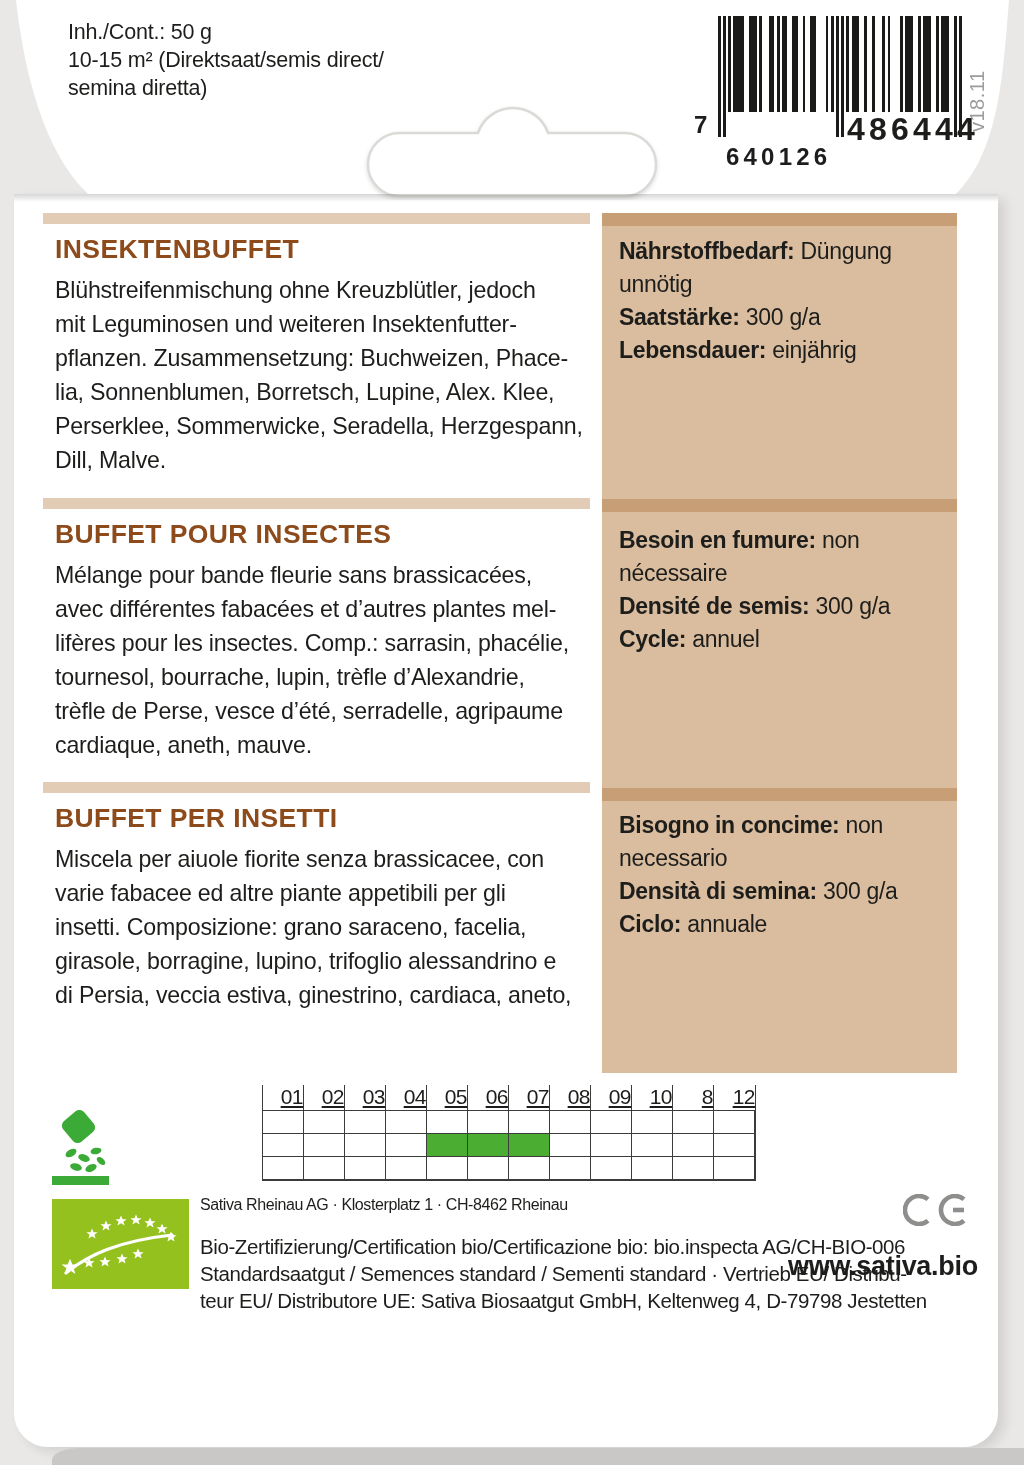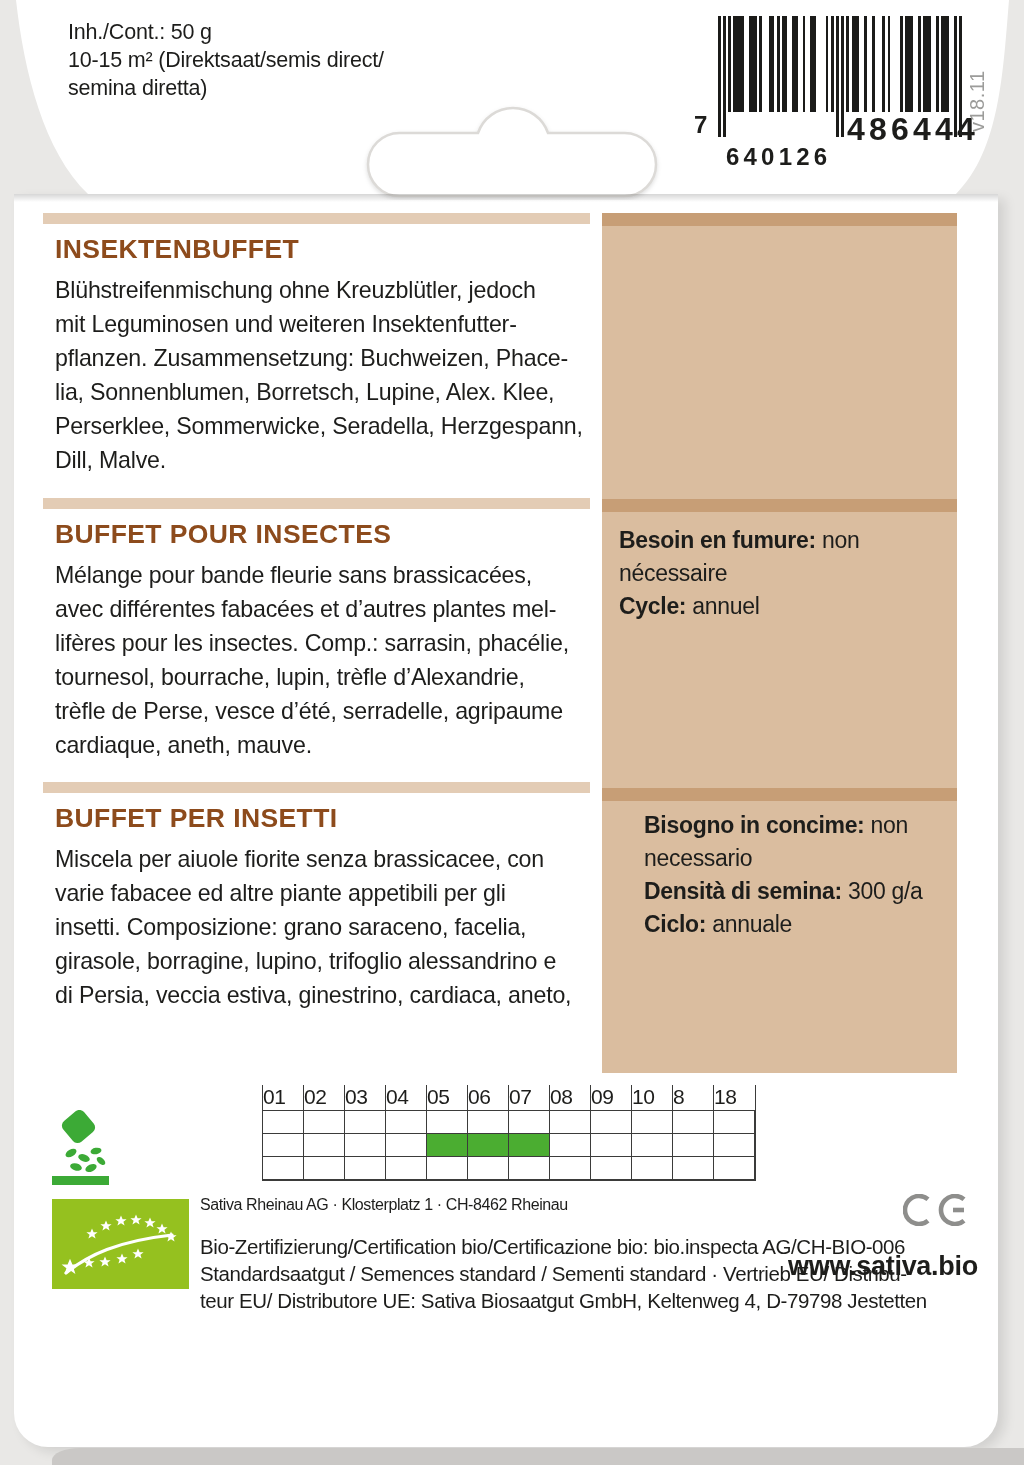--- a/index.html
+++ b/index.html
@@ -49,21 +49,21 @@
   
   .right-col{position:absolute;left:602px;top:213px;width:355px;height:860px;background:#dabd9f;}
   .info-bar{position:absolute;left:0;width:355px;height:13px;background:#c79e76;}
   .info-group{position:absolute;left:17px;width:330px;font-size:23px;line-height:33px;letter-spacing:-.3px;}
   .info-group b{letter-spacing:-.3px;}
   
   .calendar{position:absolute;left:262px;top:1085px;width:494px;}
   .cal-head{display:flex;height:25px;border-left:1.3px solid #3b3b3a;border-right:1.3px solid #3b3b3a;}
   .cal-h{
     width:41px;box-sizing:border-box;border-right:1.3px solid #3b3b3a;
-    font-size:21px;text-align:left;line-height:23px;letter-spacing:-.5px;
+    font-size:21px;text-align:right;line-height:23px;letter-spacing:-.5px;text-decoration:underline;
   }
   .cal-h:last-child{border-right:none;}
   .cal-grid{
     display:grid;grid-template-columns:repeat(12,41px);grid-auto-rows:23px;
     border:1.3px solid #3b3b3a;width:492px;
   }
   .cal-c{box-sizing:border-box;border-right:1.3px solid #3b3b3a;border-bottom:1.3px solid #3b3b3a;}
   .cal-c.on{background:#4bad31;}
   
   .addr{position:absolute;left:200px;top:1196px;font-size:16px;font-weight:500;letter-spacing:-.4px;}
@@ -161,45 +161,51 @@
 girasole, borragine, lupino, trifoglio alessandrino e
 di Persia, veccia estiva, ginestrino, cardiaca, aneto,</div>
     </div>
   </div>
 
   <div class="right-col">
     <div class="info-bar" style="top:0;"></div>
     <div class="info-bar" style="top:286px;"></div>
     <div class="info-bar" style="top:575px;"></div>
 
+    <div class="info-group" style="top:22px;">
+      <div><b>Nährstoffbedarf:</b> <span>Düngung unnötig</span></div>
+      <div><b>Saatstärke:</b> <span>300 g/a</span></div>
+      <div><b>Lebensdauer:</b> <span>einjährig</span></div>
+    </div>
     <div class="info-group" style="top:311px;">
       <div><b>Besoin en fumure:</b> <span>non nécessaire</span></div>
+      <div><b>Densité de semis:</b> <span>300 g/a</span></div>
       <div><b>Cycle:</b> <span>annuel</span></div>
     </div>
-    <div class="info-group" style="top:596px;margin-left:25px;">
+    <div class="info-group" style="top:596px;">
       <div><b>Bisogno in concime:</b> <span>non necessario</span></div>
       <div><b>Densità di semina:</b> <span>300 g/a</span></div>
       <div><b>Ciclo:</b> <span>annuale</span></div>
     </div>
   </div>
 
   <div class="calendar">
     <div class="cal-head">
         <div class="cal-h">01</div>
         <div class="cal-h">02</div>
         <div class="cal-h">03</div>
         <div class="cal-h">04</div>
         <div class="cal-h">05</div>
         <div class="cal-h">06</div>
         <div class="cal-h">07</div>
         <div class="cal-h">08</div>
         <div class="cal-h">09</div>
         <div class="cal-h">10</div>
         <div class="cal-h">8</div>
-        <div class="cal-h">18</div>
+        <div class="cal-h">12</div>
       </div>
     <div class="cal-grid">
         <div class="cal-c"></div>
         <div class="cal-c"></div>
         <div class="cal-c"></div>
         <div class="cal-c"></div>
         <div class="cal-c"></div>
         <div class="cal-c"></div>
         <div class="cal-c"></div>
         <div class="cal-c"></div>

